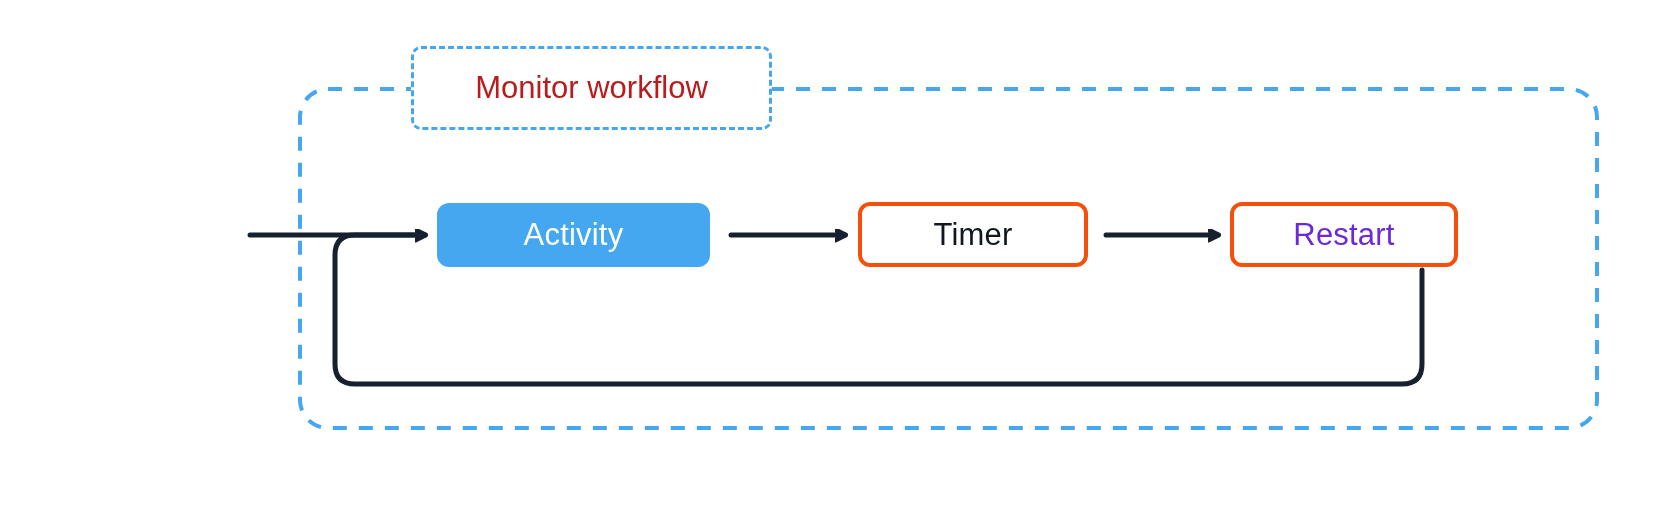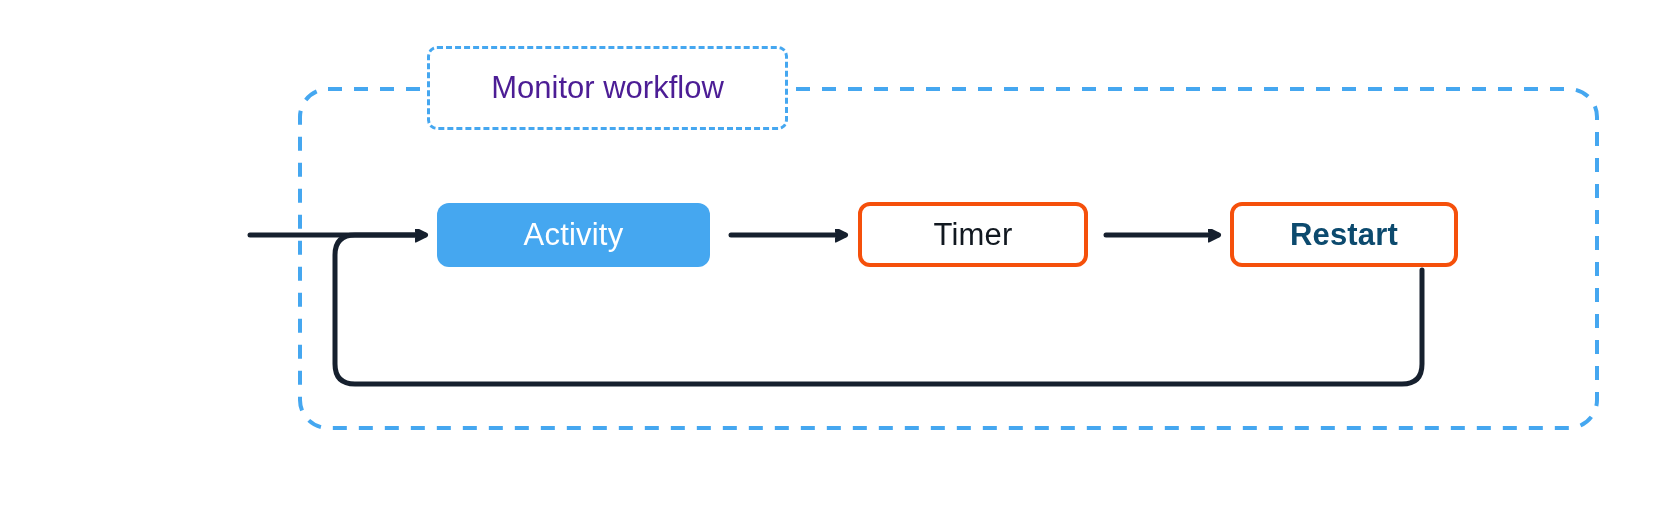--- a/index.html
+++ b/index.html
@@ -65,41 +65,39 @@
     font-size: 31px;
   }
   .node-restart {
     left: 1230px;
     top: 202px;
     width: 228px;
     height: 65px;
     border-radius: 12px;
     background: #ffffff;
     border: 4px solid #f5500b;
-    color: #0c4a6e;
+    color: #6d28d9;
     font-size: 31px;
-    font-weight: bold;
   }
   .group-title {
     position: absolute;
     left: 411px;
     top: 46px;
     width: 361px;
     height: 84px;
     box-sizing: border-box;
     display: flex;
     align-items: center;
     justify-content: center;
     border: 3px dashed #45a7f0;
     border-radius: 10px;
     background: #ffffff;
-    color: #4c1d95;
+    color: #b91c1c;
     font-size: 31px;
     white-space: nowrap;
-    margin-left: 16px;
   }
 </style>
 </head>
 <body>
 
 <div id="canvas">
 
   <svg id="diagram-svg" viewBox="0 0 1660 506">
     <defs>
       <marker id="arrowhead" markerWidth="14" markerHeight="14" refX="10.5" refY="6" orient="auto" markerUnits="userSpaceOnUse">

